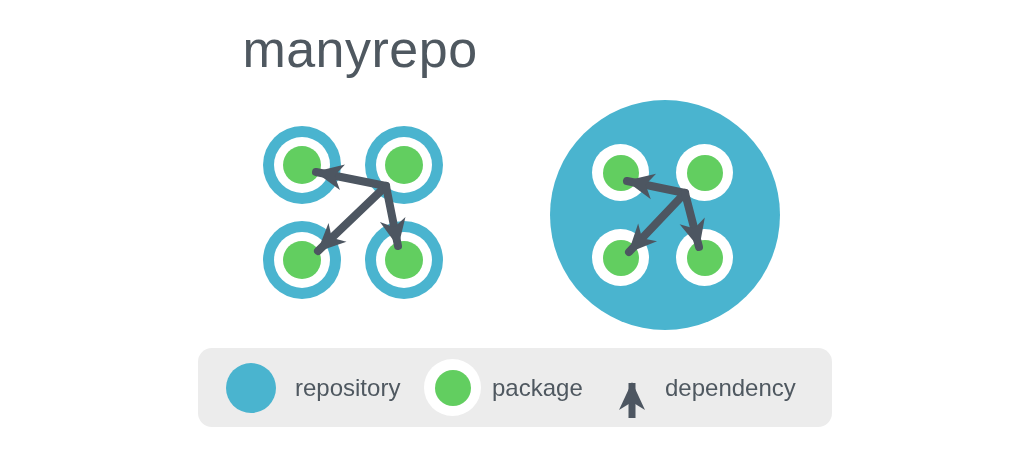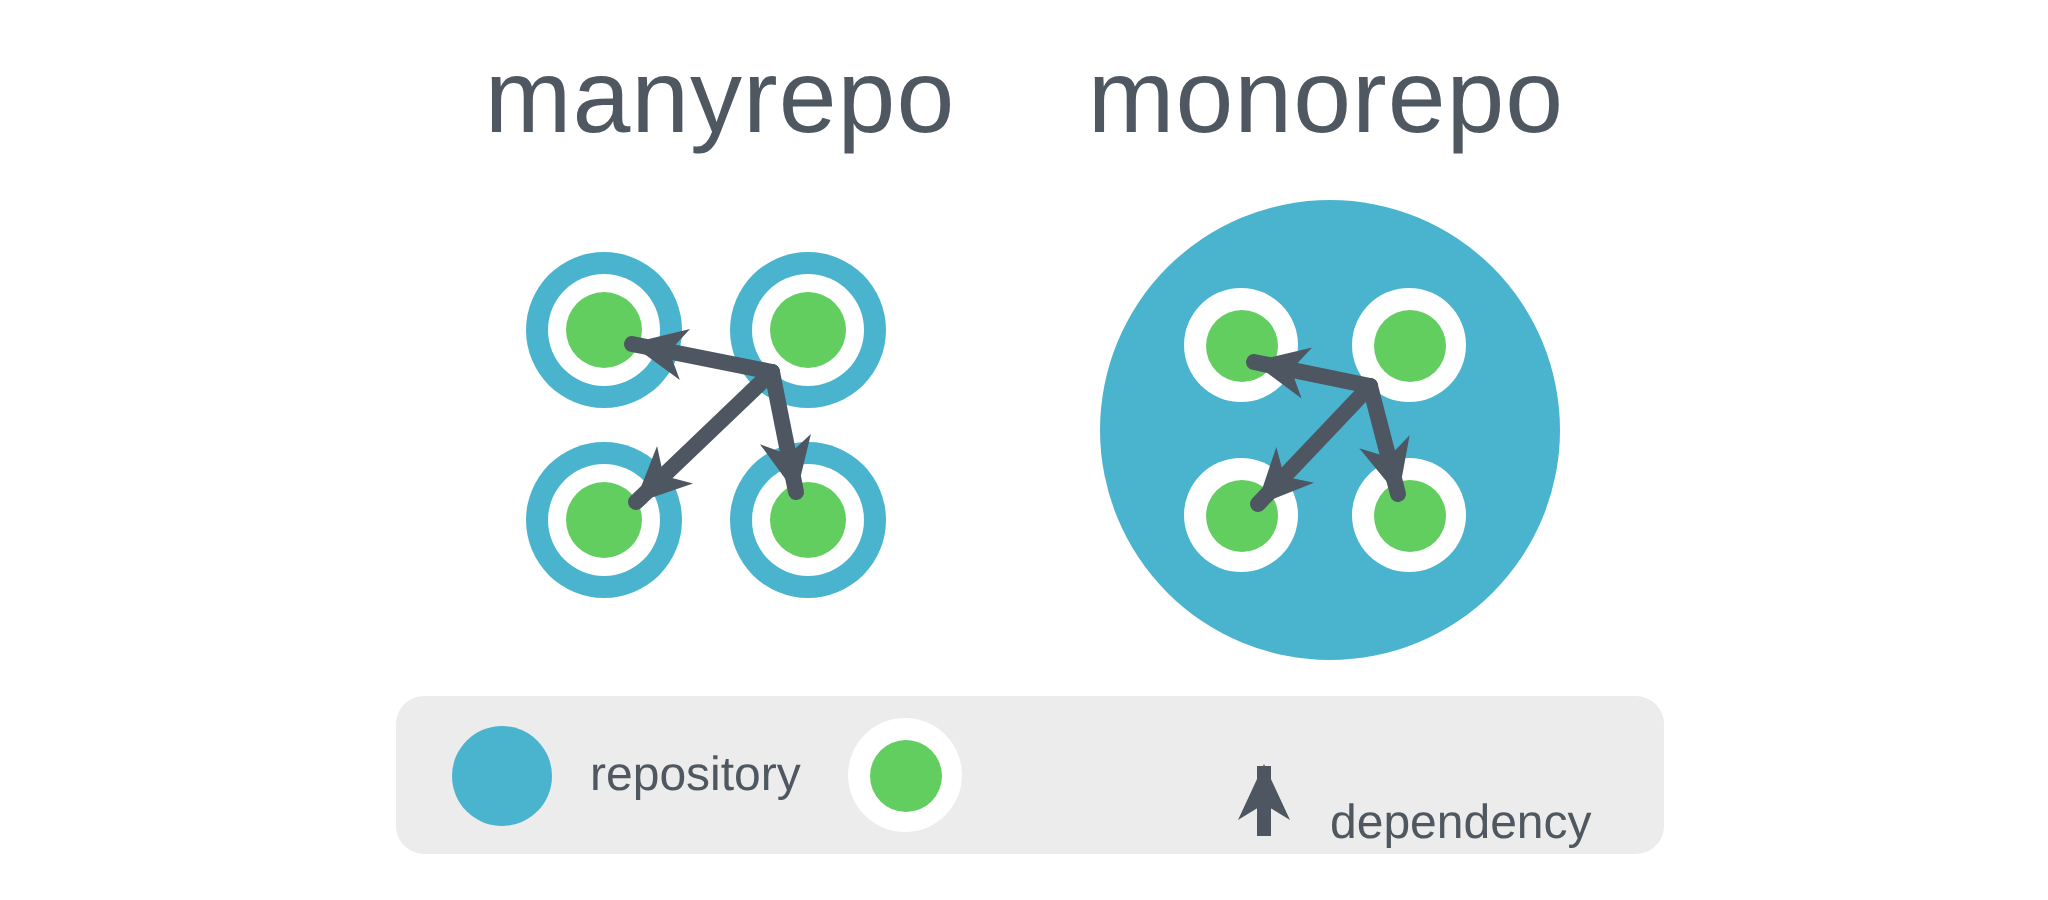--- a/index.html
+++ b/index.html
@@ -103,29 +103,28 @@
   }
   .legend-arrow line { stroke: var(--arrow, #4d5661); stroke-width: 7; }
   .legend-label {
     position: absolute; top: 26px;
     font-size: 24px; line-height: 27px;
     color: var(--text, #4f5860);
     white-space: nowrap;
   }
   .lbl-repository { left: 97px; }
   .lbl-package { left: 294px; }
-  .lbl-dependency { left: 467px; margin-top: 24px; }
+  .lbl-dependency { left: 467px; }
 </style>
 </head>
 <body>
 
 <div class="canvas">
 
   <div class="title title-many">manyrepo</div>
-  <div class="title title-mono">monorepo</div>
 
   <div class="repo-ring r1">
     <div class="ring-white">
       <div class="pkg-dot"></div>
     </div>
   </div>
   <div class="repo-ring r2">
     <div class="ring-white">
       <div class="pkg-dot"></div>
     </div>
@@ -175,20 +174,21 @@
     </g>
   </svg>
 
   <div class="legend">
     <div class="legend-icon-repo"></div>
     <div class="legend-label lbl-repository">repository</div>
 
     <div class="legend-icon-pkg">
       <div class="pkg-dot"></div>
     </div>
+    <div class="legend-label lbl-package">package</div>
 
     <svg class="legend-arrow" width="30" height="64" viewBox="0 0 30 64">
       <line x1="15" y1="62" x2="15" y2="27" marker-end="url(#ah)"></line>
     </svg>
     <div class="legend-label lbl-dependency">dependency</div>
   </div>
 
 </div>
 
 </body></html>

